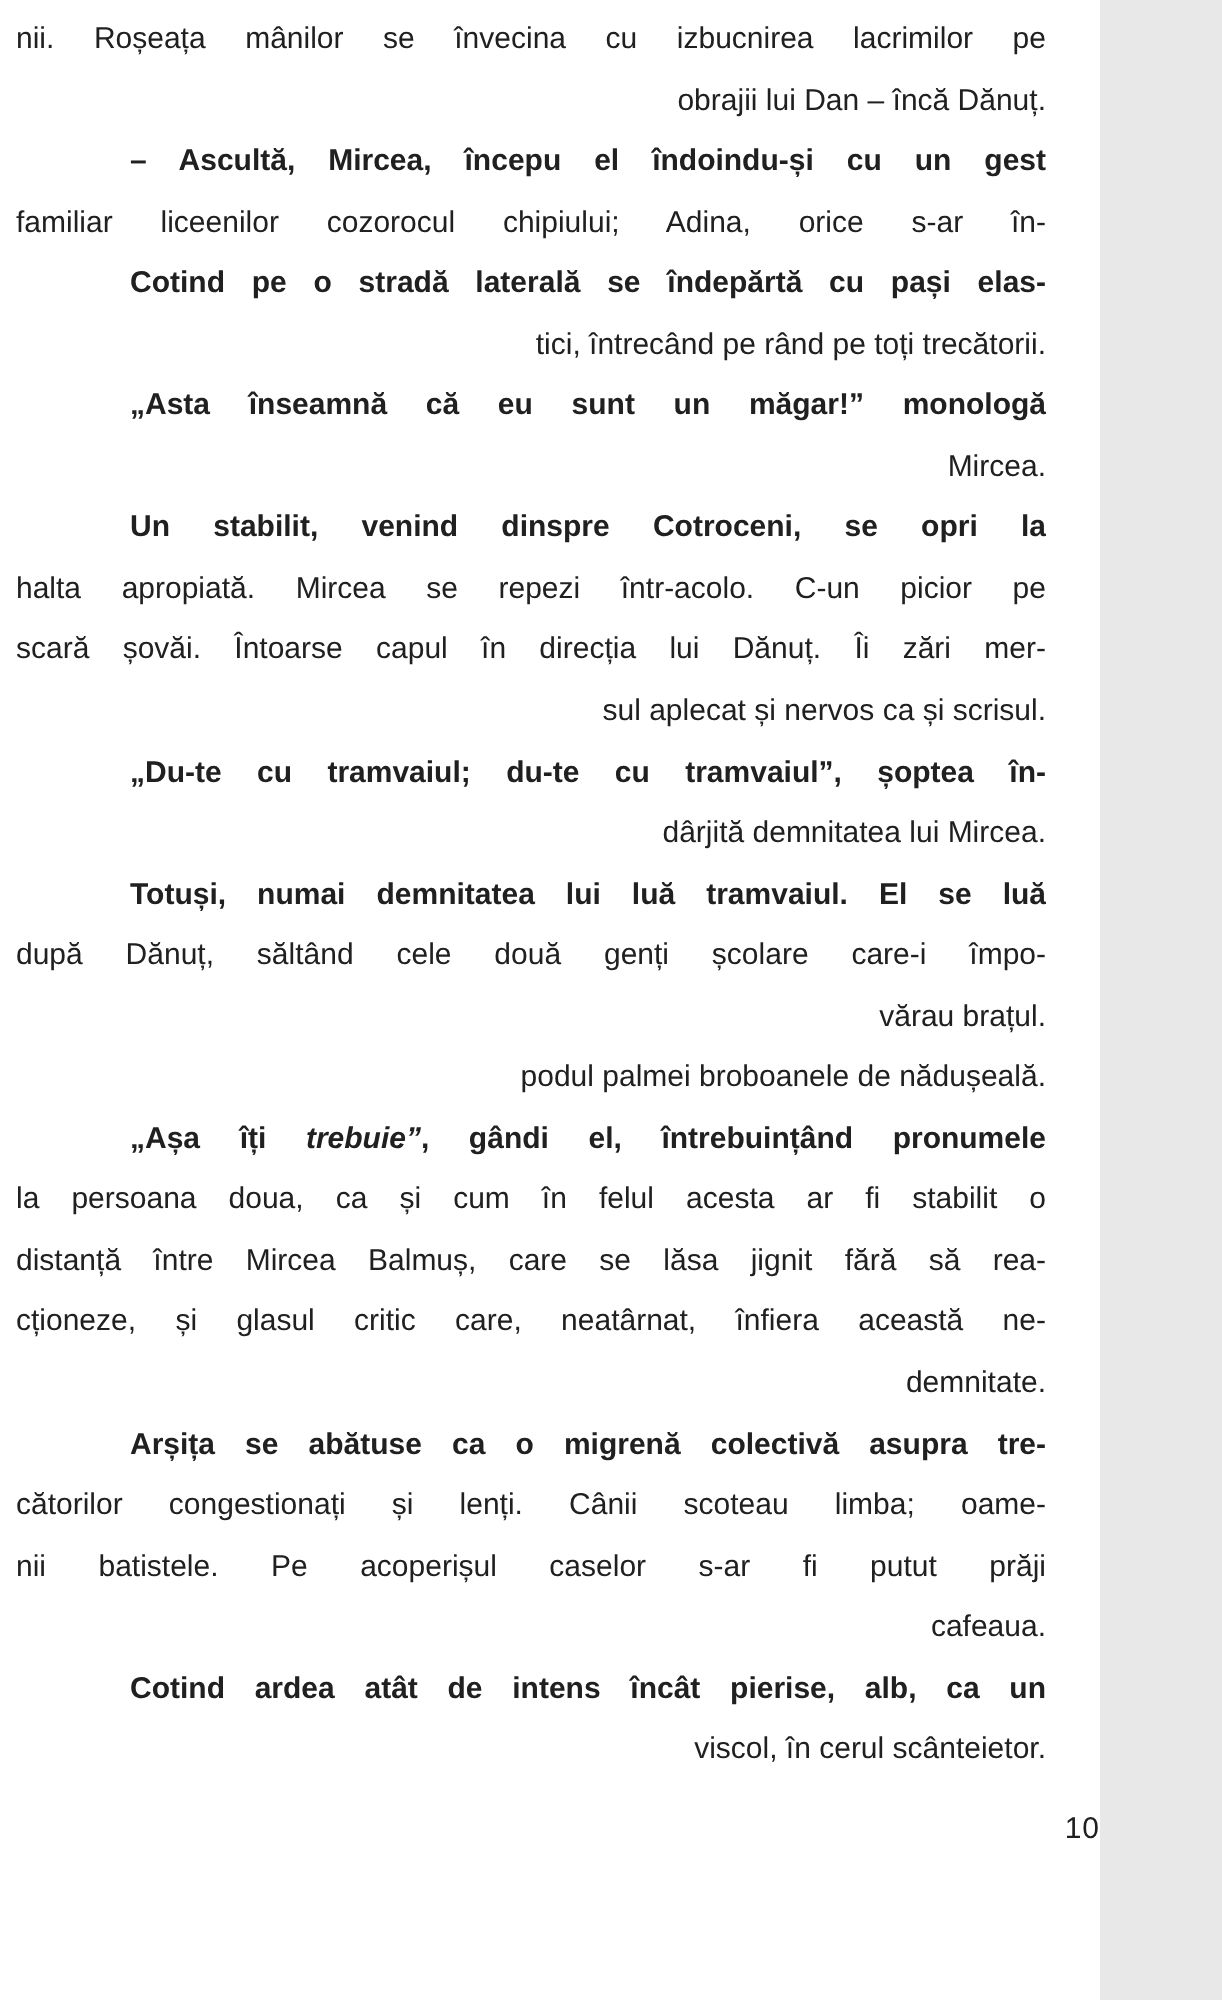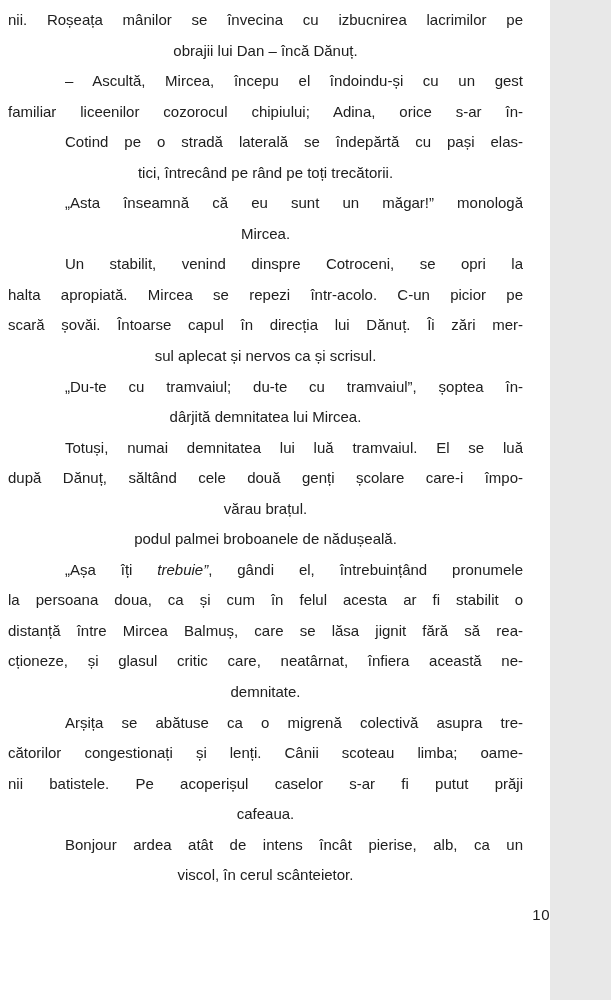--- a/index.html
+++ b/index.html
@@ -21,28 +21,29 @@
     overflow: hidden;
     font-size: 15px;
   }
   .text-block {
     padding: 5px 27px 0 8px;
   }
   .text-line {
     height: 30.55px;
     line-height: 30.55px;
     overflow: hidden;
-    text-align: center;
+    text-align: right;
   }
   .text-line.just {
     text-align: justify;
     text-align-last: justify;
   }
   .text-line.ind {
     padding-left: 57px;
+    font-weight: bold;
   }
   .text-line em {
     font-style: italic;
   }
   .page-number {
     margin-top: 9px;
     text-align: right;
     line-height: 30px;
     letter-spacing: 0.5px;
   }
@@ -72,17 +73,17 @@
       <div class="text-line"><span>podul palmei broboanele de nădușeală.</span></div>
       <div class="text-line just ind"><span>„Așa îți </span><em>trebuie”</em><span>, gândi el, întrebuințând pronumele</span></div>
       <div class="text-line just"><span>la persoana doua, ca și cum în felul acesta ar fi stabilit o</span></div>
       <div class="text-line just"><span>distanță între Mircea Balmuș, care se lăsa jignit fără să rea-</span></div>
       <div class="text-line just"><span>cționeze, și glasul critic care, neatârnat, înfiera această ne-</span></div>
       <div class="text-line"><span>demnitate.</span></div>
       <div class="text-line just ind"><span>Arșița se abătuse ca o migrenă colectivă asupra tre-</span></div>
       <div class="text-line just"><span>cătorilor congestionați și lenți. Cânii scoteau limba; oame-</span></div>
       <div class="text-line just"><span>nii batistele. Pe acoperișul caselor s-ar fi putut prăji</span></div>
       <div class="text-line"><span>cafeaua.</span></div>
-      <div class="text-line just ind"><span>Bonjour ardea atât de intens încât pierise, alb, ca un</span></div>
+      <div class="text-line just ind"><span>Cotind ardea atât de intens încât pierise, alb, ca un</span></div>
       <div class="text-line"><span>viscol, în cerul scânteietor.</span></div>
     </div>
   <div class="page-number">10</div>
 </div>
 
 </body></html>

